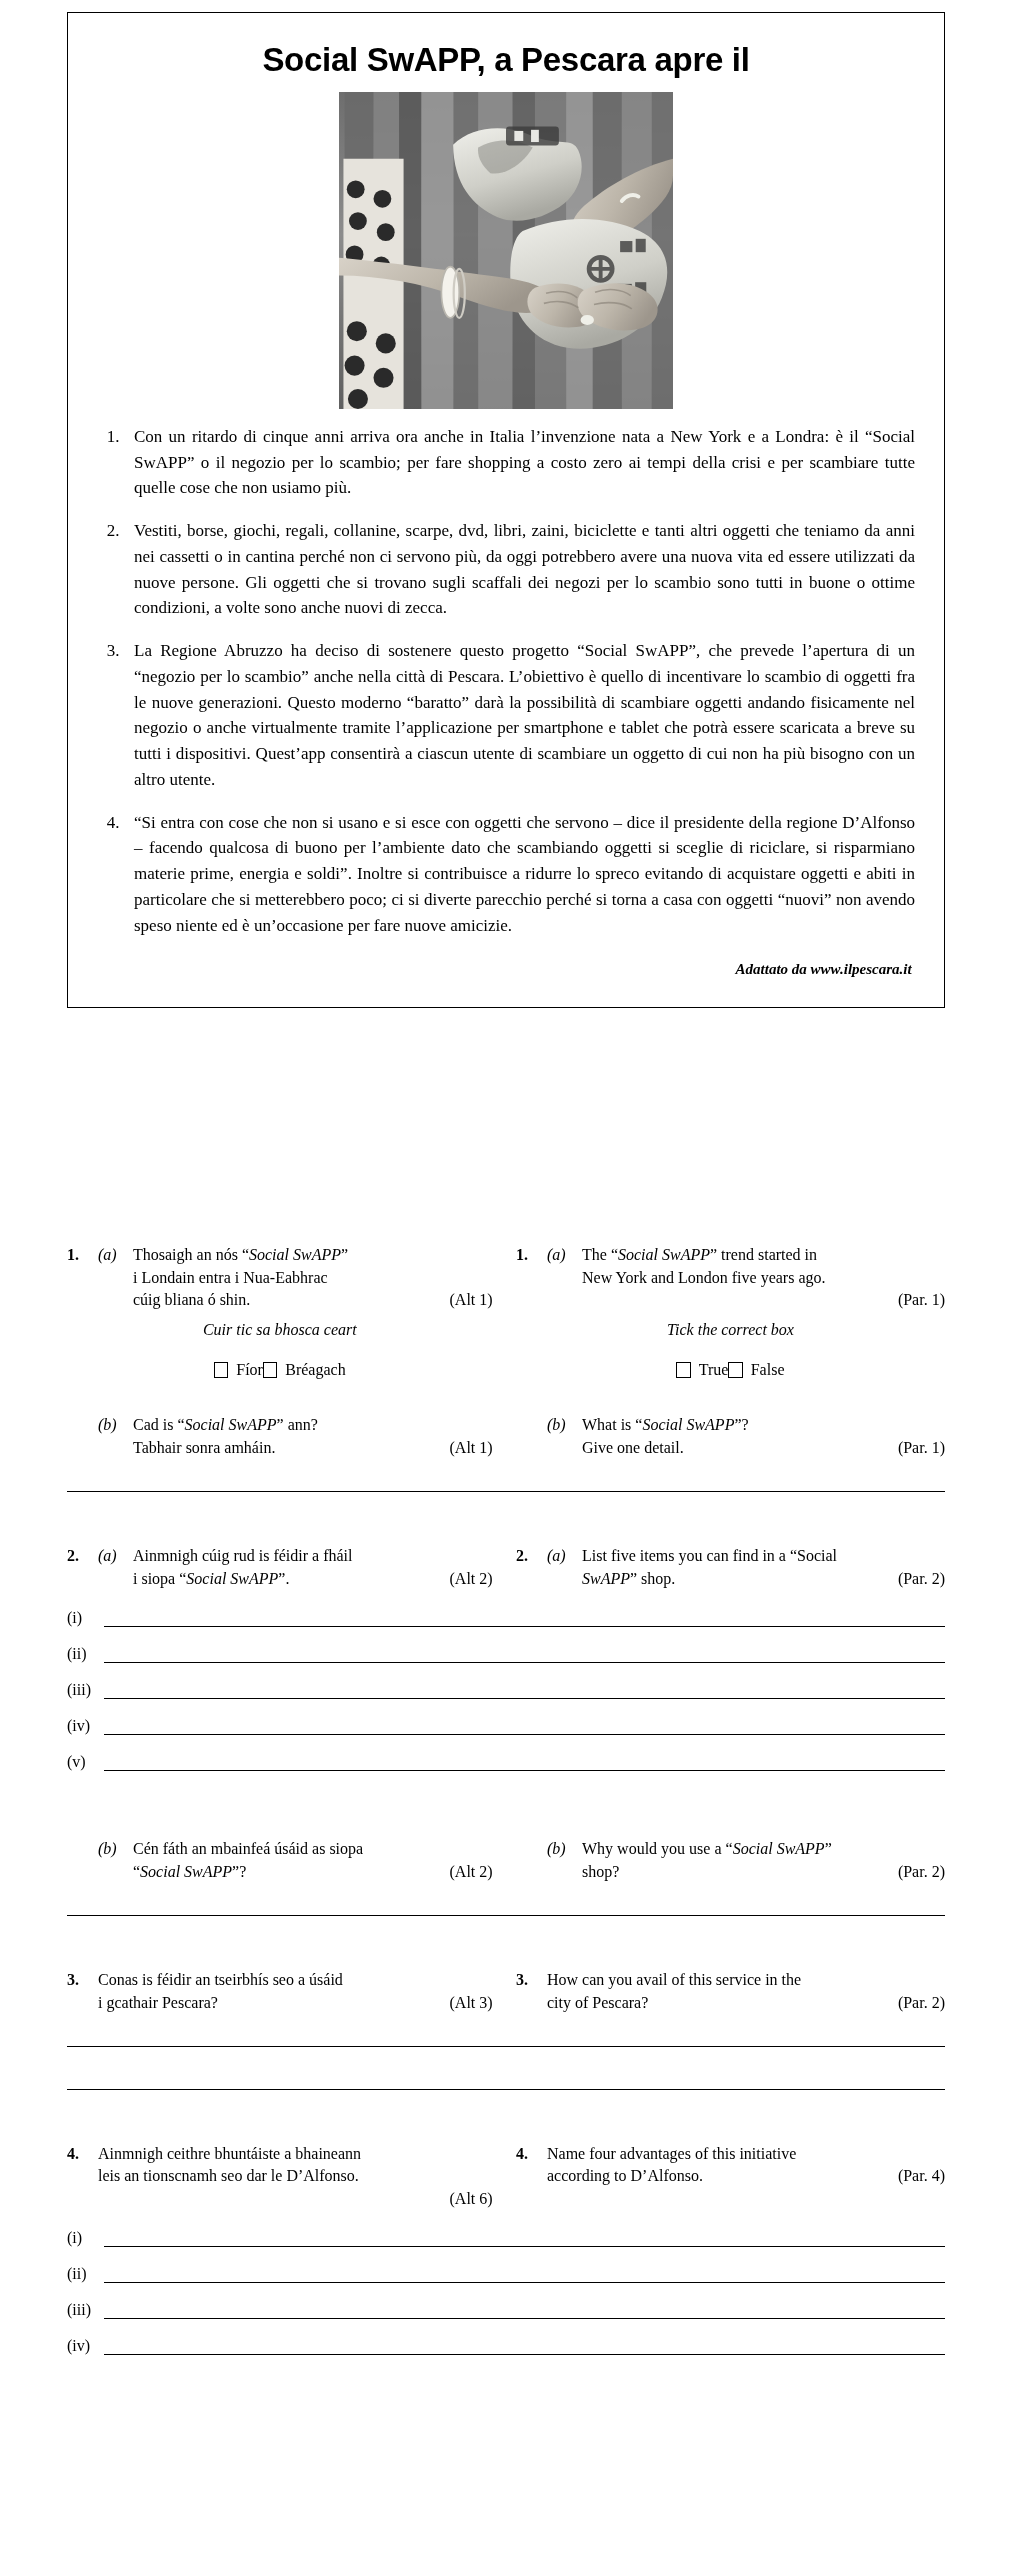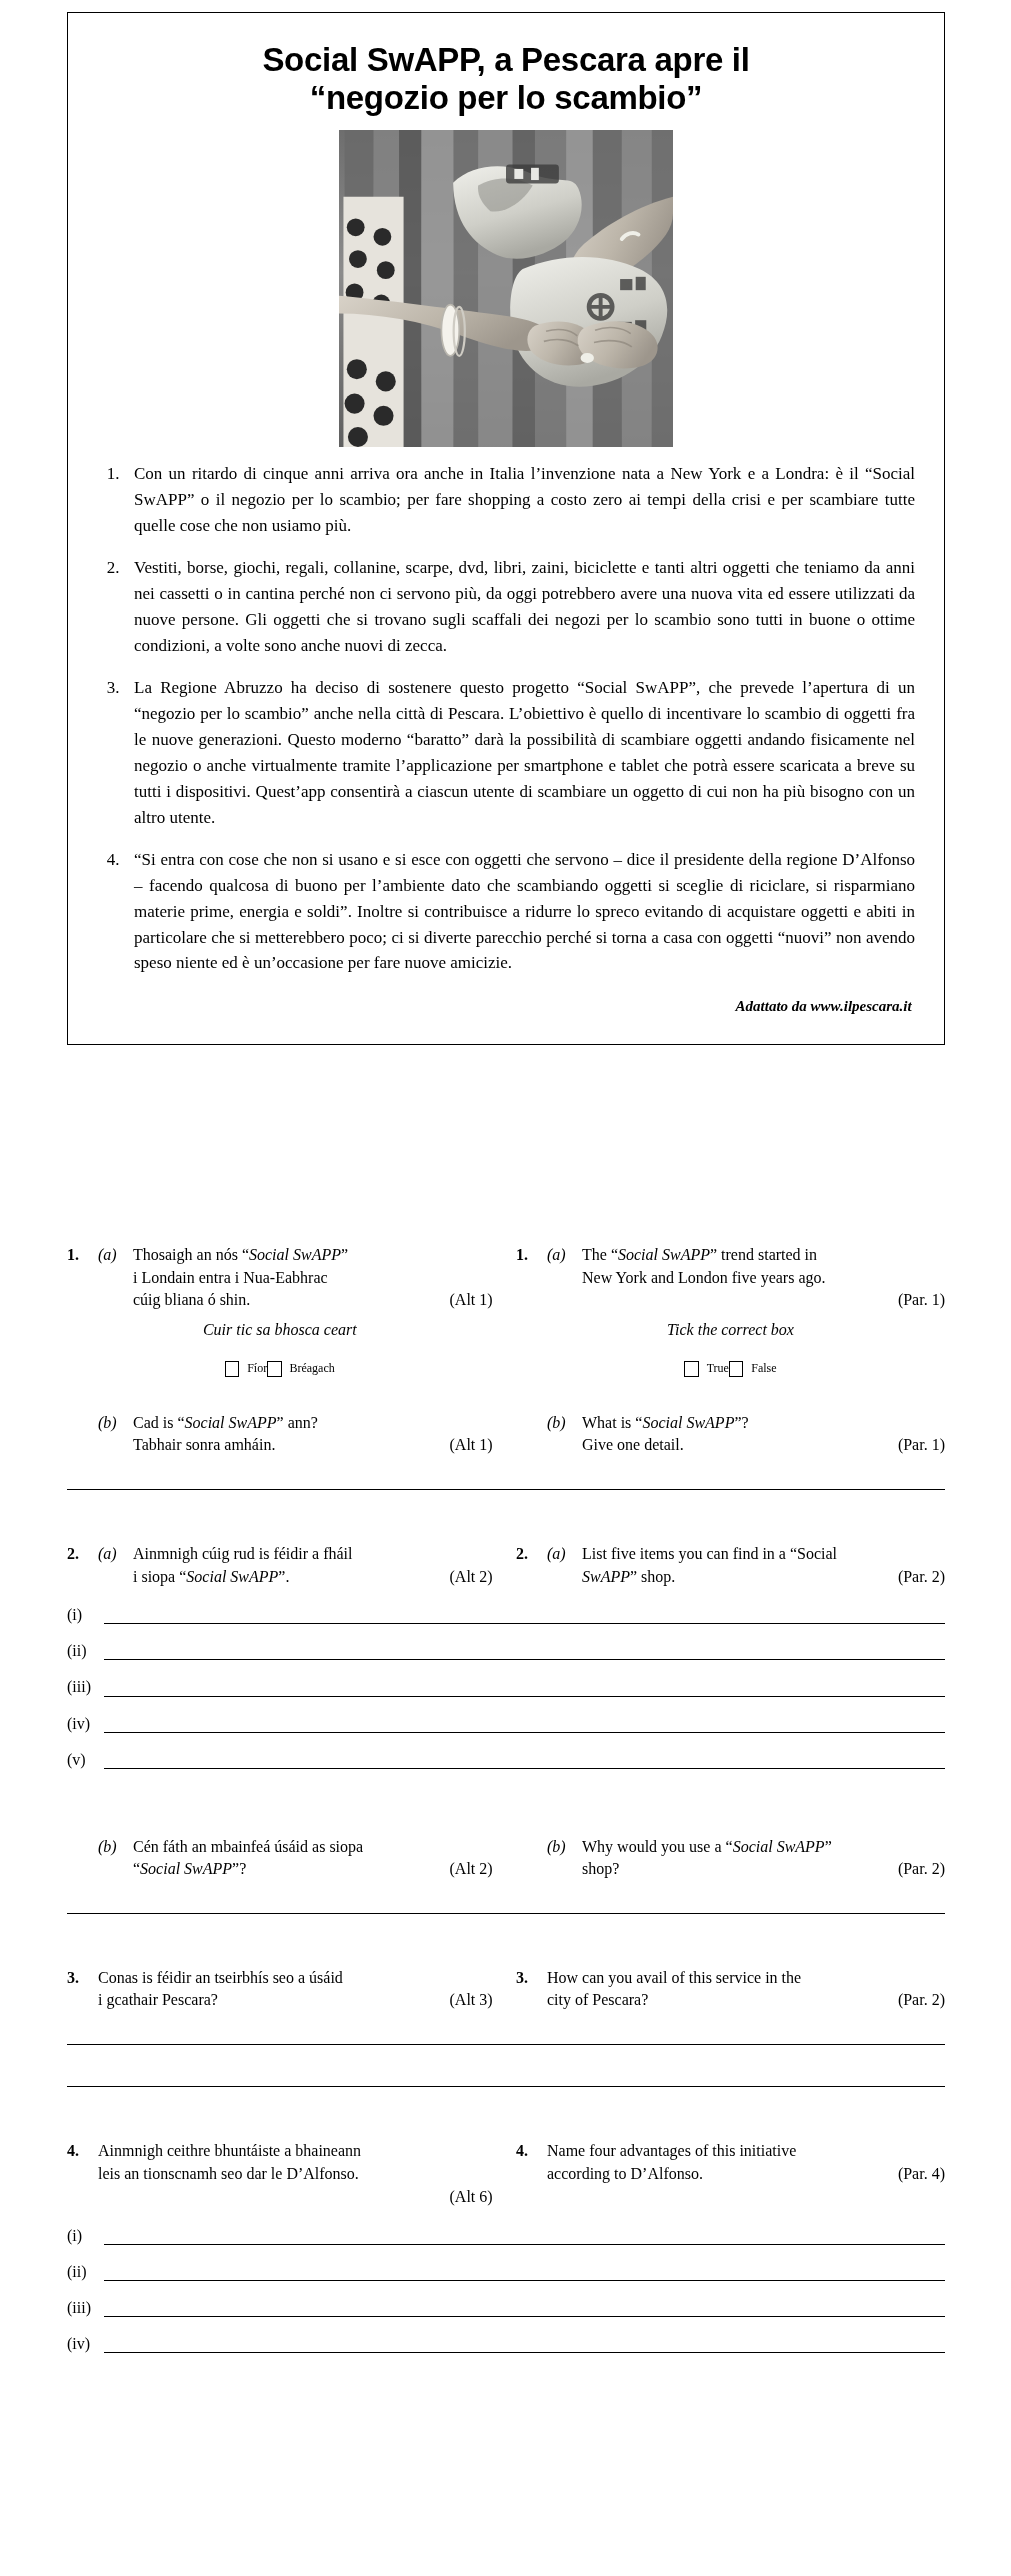--- a/index.html
+++ b/index.html
@@ -146,21 +146,21 @@
     font-style: italic;
     text-align: center;
     font-size: 16px;
     margin-top: 9px;
   }
 
   .checkbox-row {
     display: flex;
     justify-content: center;
     margin-top: 22px;
-    font-size: 12px;
+    font-size: 16px;
     align-items: flex-end;
   }
   .cbox-item {
     display: inline-flex;
     align-items: center;
     gap: 7.8px;
   }
   .cbox {
     display: inline-block;
     width: 14.5px;
@@ -204,21 +204,20 @@
 </style>
 </head>
 <body>
 
 <div class="page">
 
   <div class="article-box">
 
     <div class="article-title">
       <span class="tline">Social SwAPP, a Pescara apre il</span>
-      <span class="tline">“negozio per lo scambio”</span>
     </div>
 
     <div class="photo-wrap">
       <svg class="photo" viewBox="0 0 600 570" preserveAspectRatio="none">
         <defs>
           <linearGradient id="bgGrad" x1="0" y1="0" x2="0" y2="1">
             <stop offset="0%" stop-color="#6e6e6e"></stop>
             <stop offset="45%" stop-color="#8c8c8c"></stop>
             <stop offset="100%" stop-color="#5f5f5f"></stop>
           </linearGradient>

